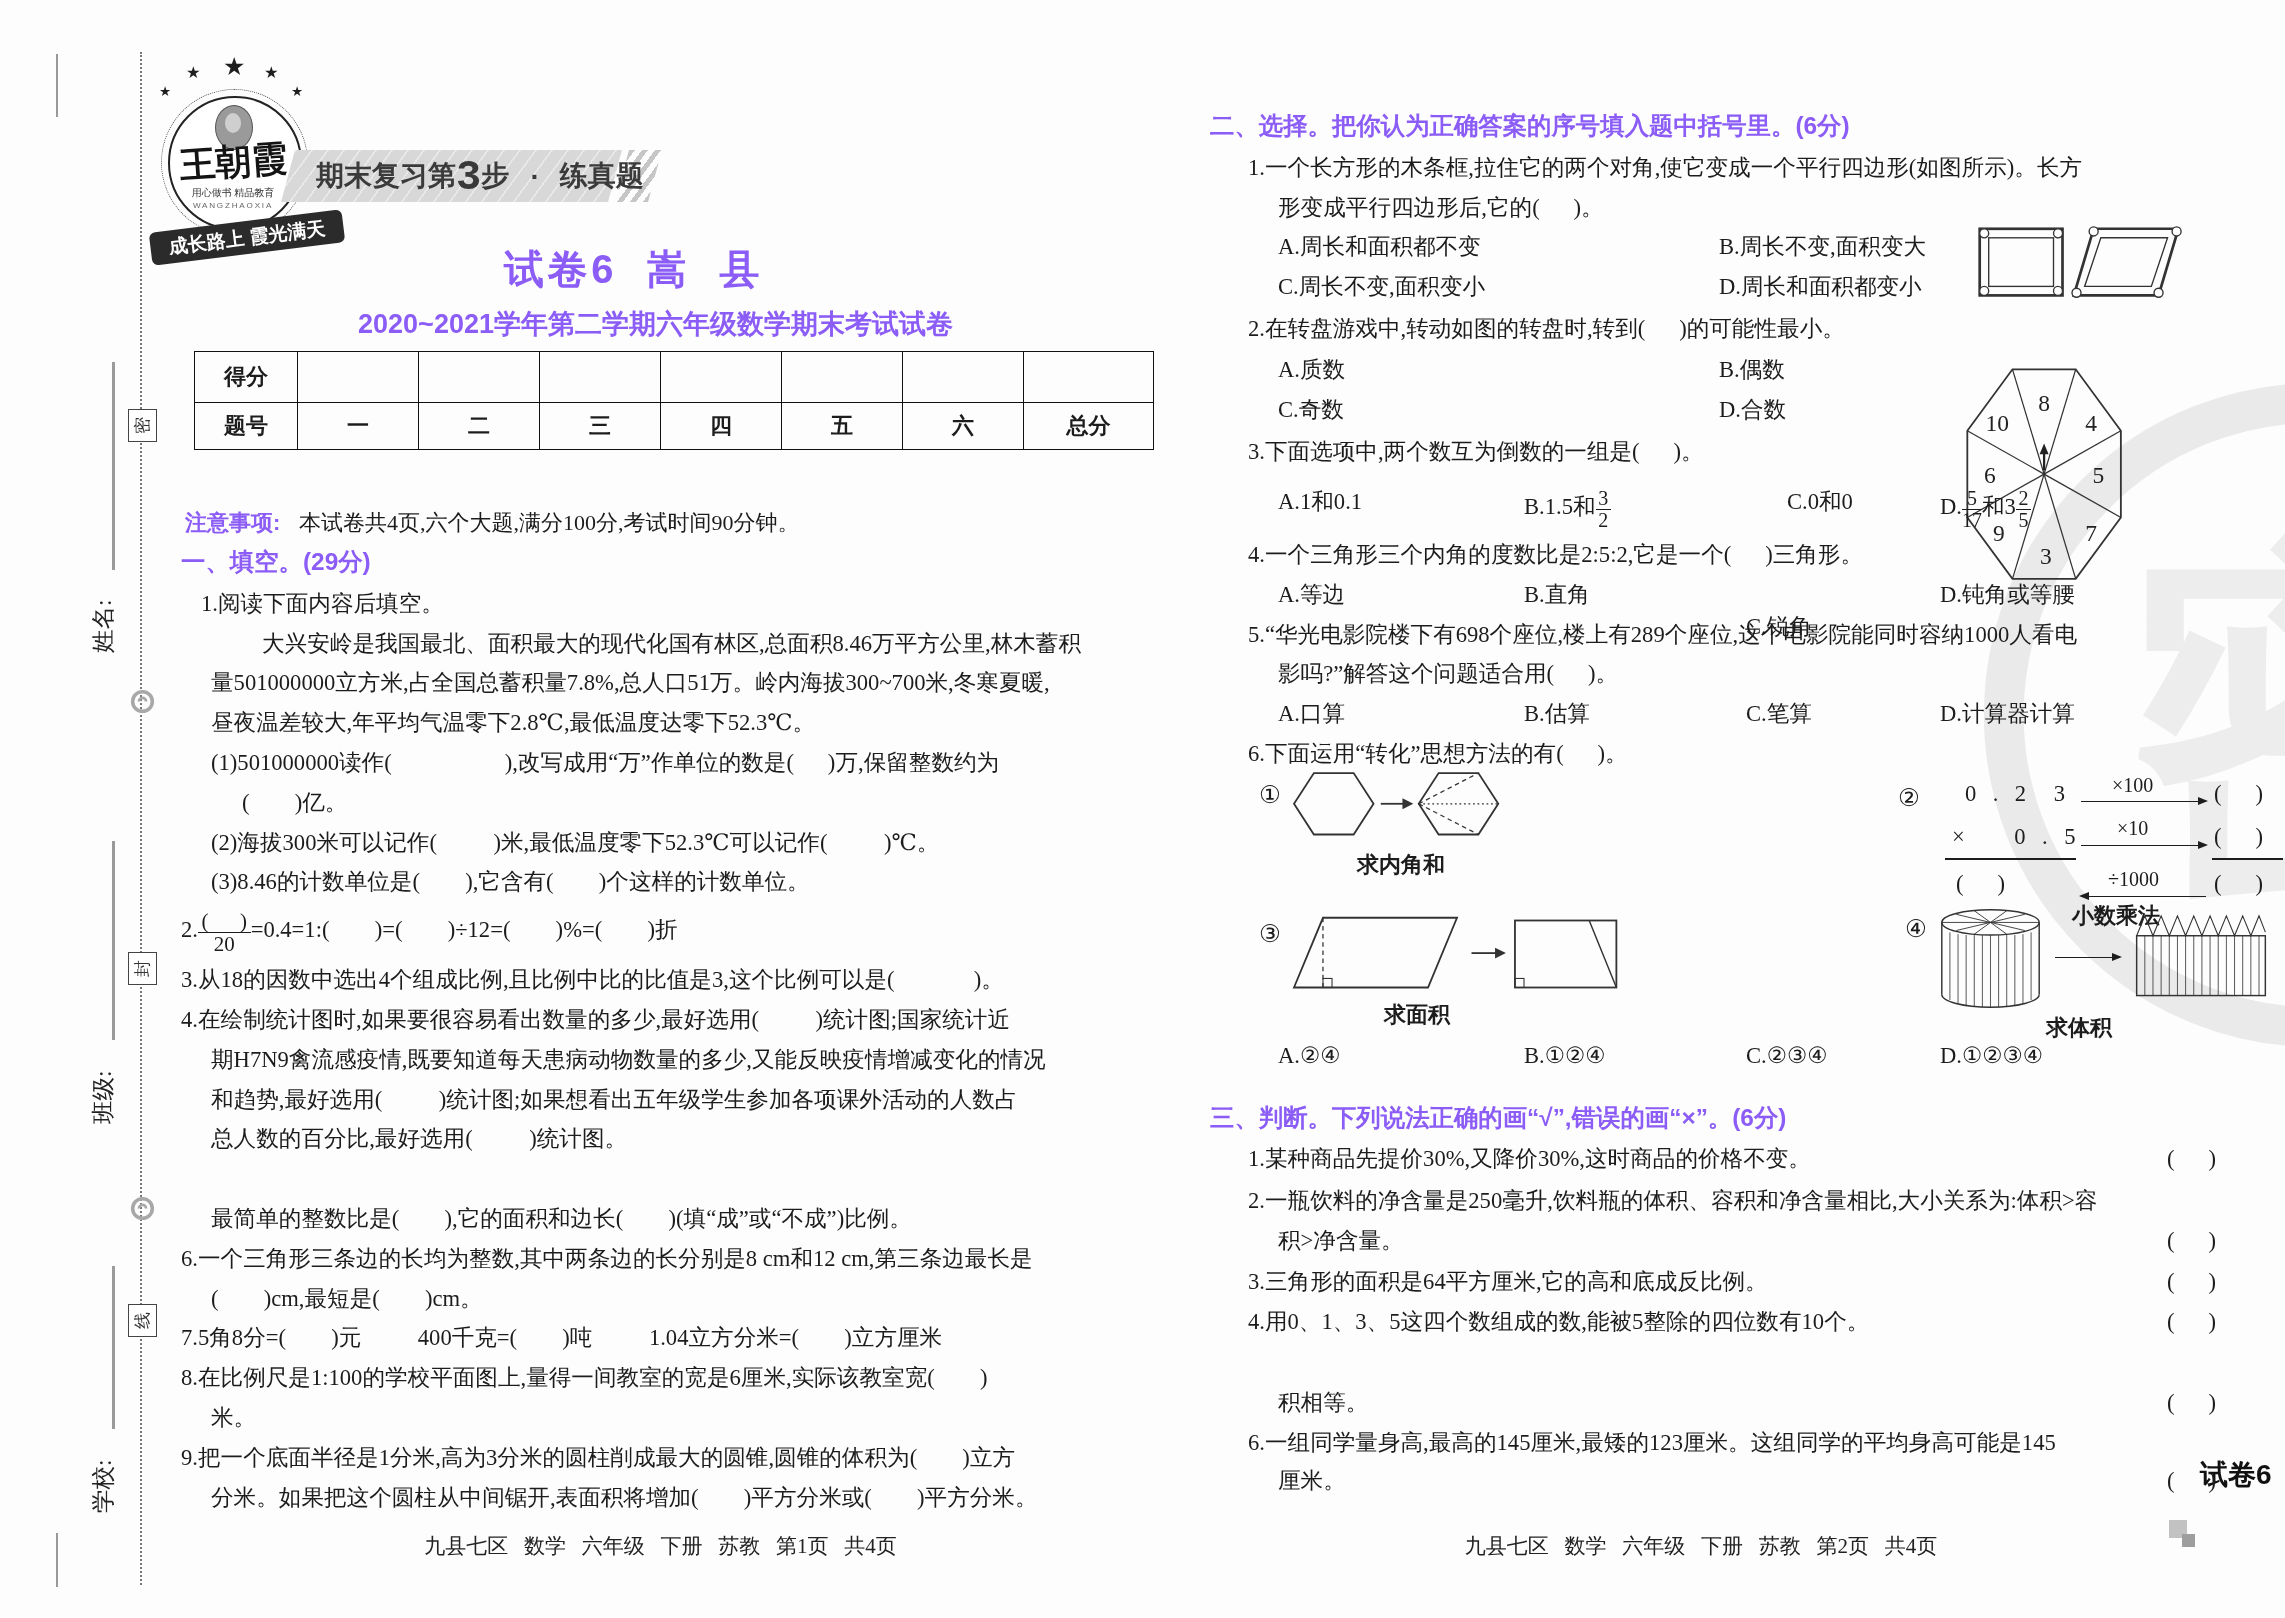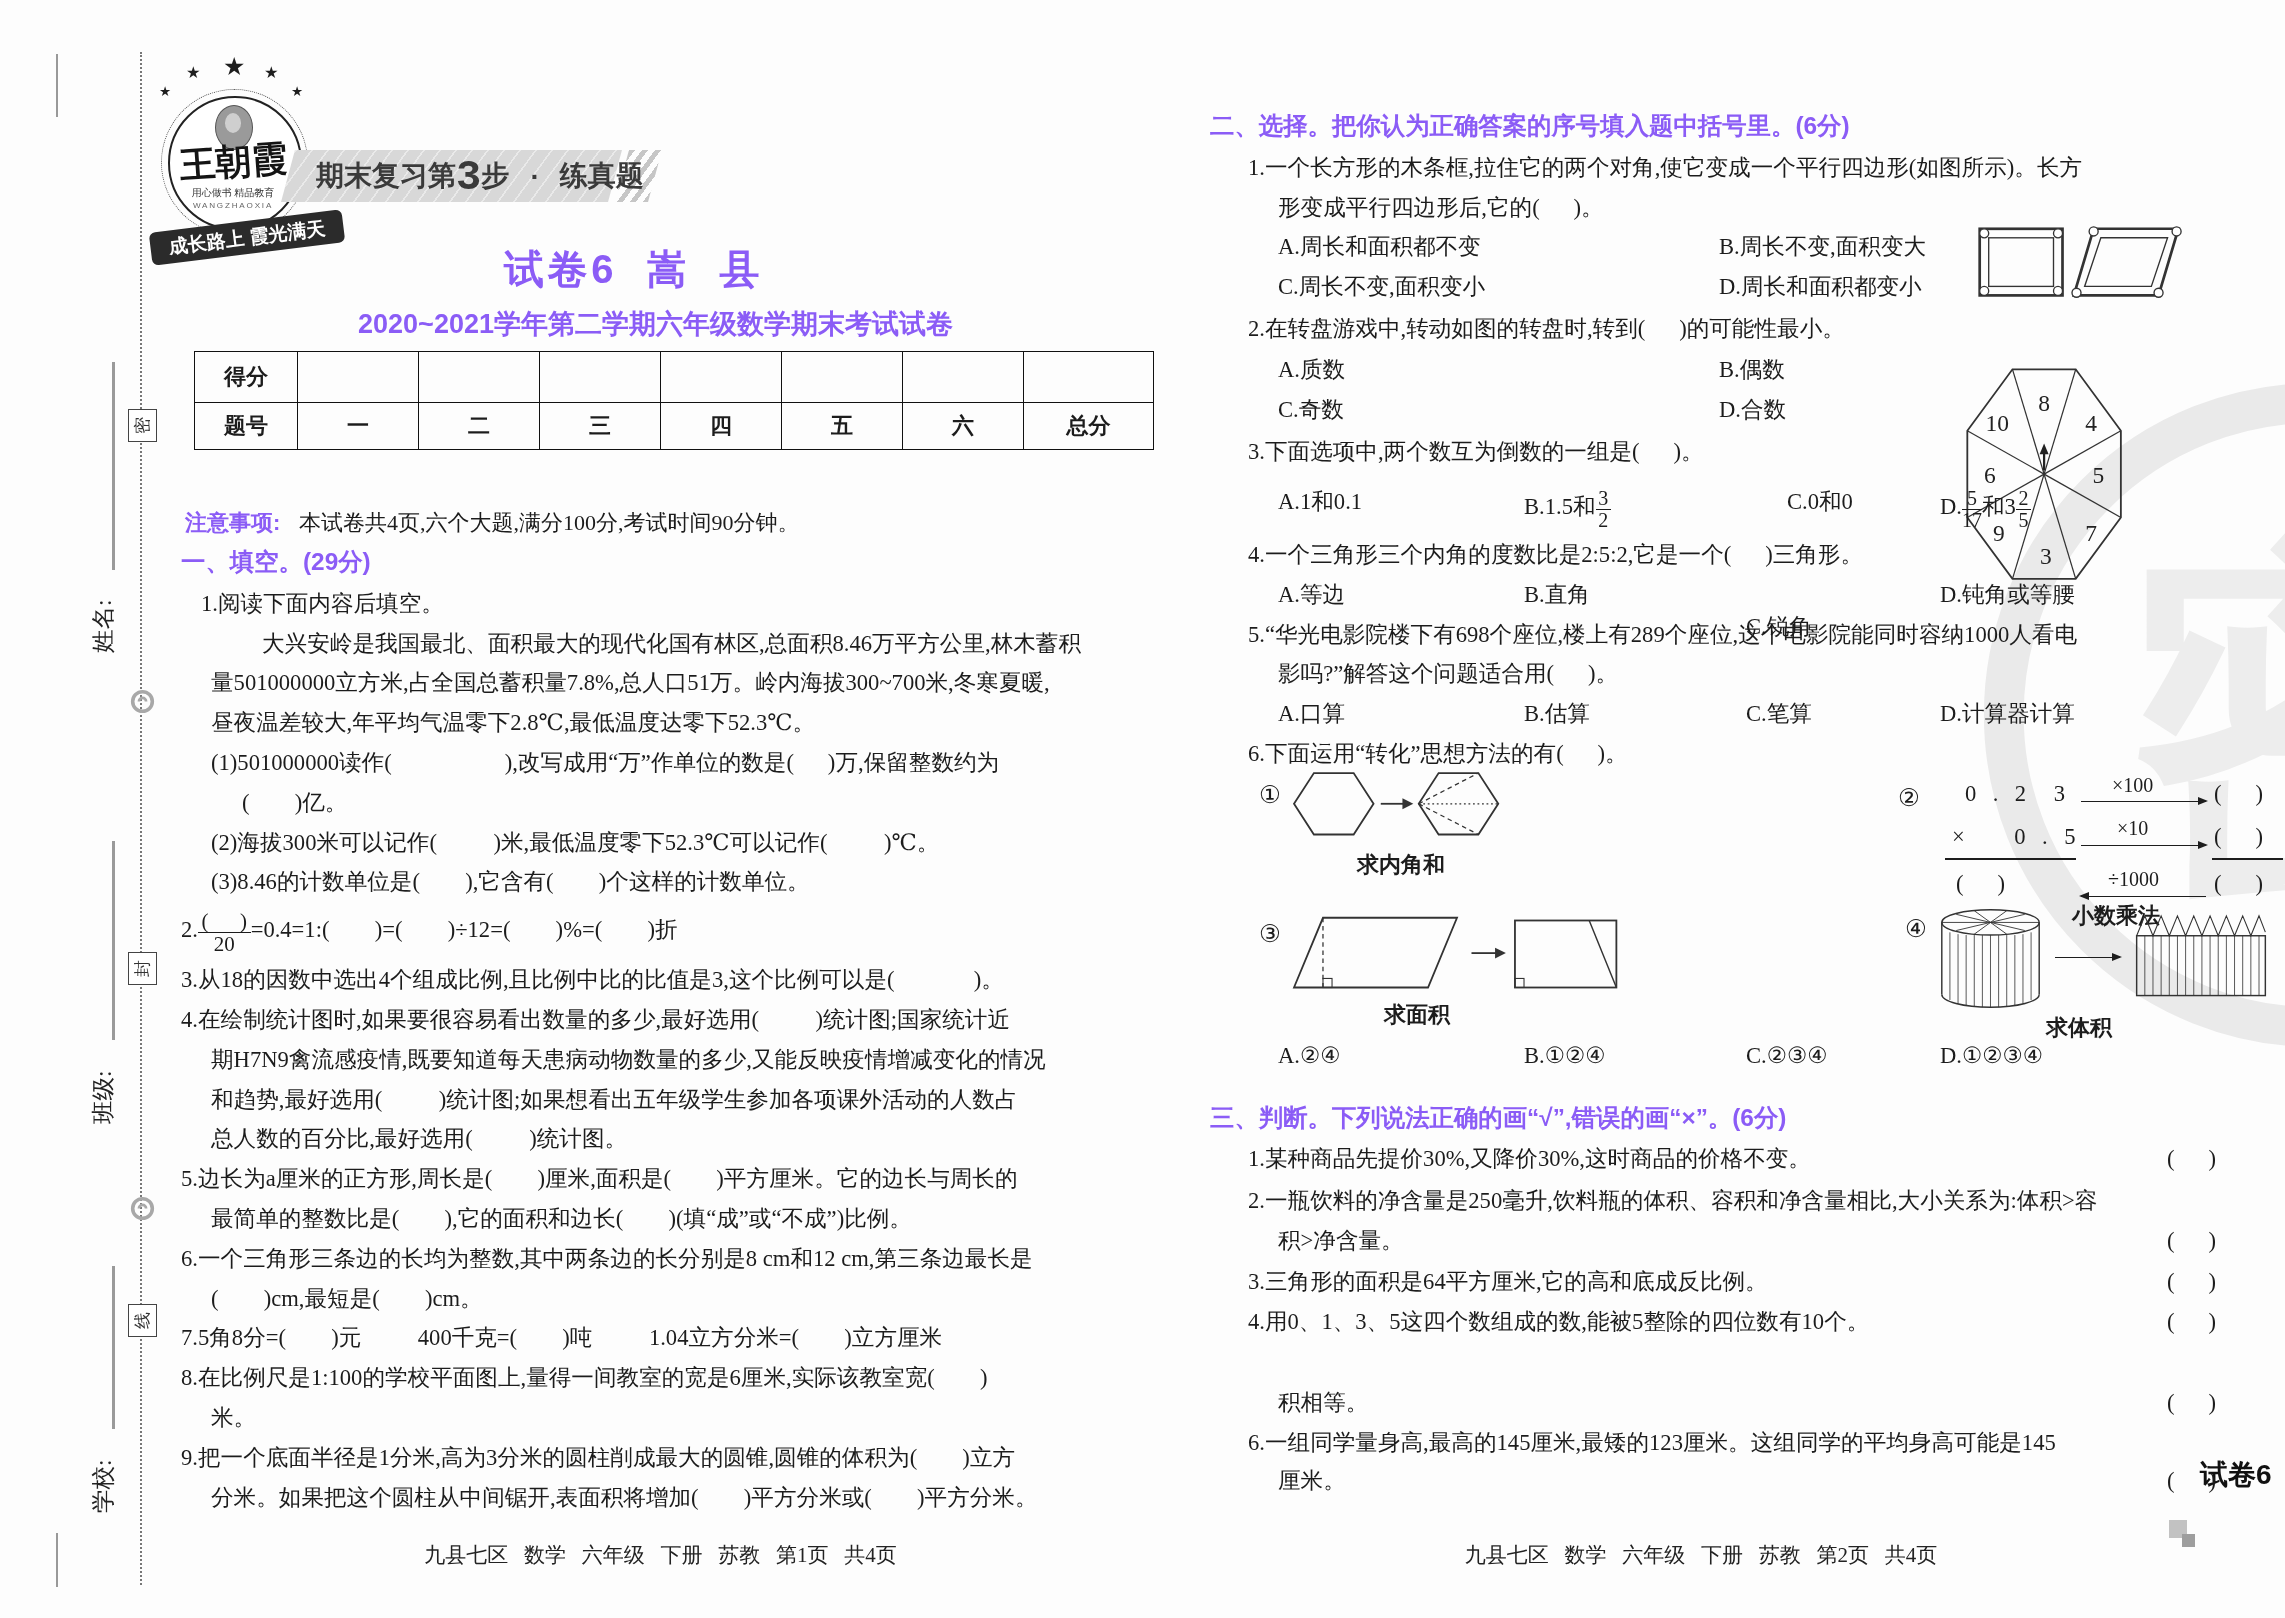--- a/index.html
+++ b/index.html
@@ -3,21 +3,21 @@
 <meta charset="utf-8">
 <style>
   html,body{margin:0;padding:0;background:#ffffff;}
   #page{position:relative;width:2286px;height:1618px;background:#fdfdfd;overflow:hidden;
         font-family:"Liberation Serif","DejaVu Serif",serif;color:#1c1c1c;}
   .ln{position:absolute;white-space:pre;font-size:22.6px;line-height:1.2;color:#1c1c1c;}
   .sm{font-size:20px;}
   .hd{position:absolute;white-space:pre;font-family:"Liberation Sans","DejaVu Sans",sans-serif;
       font-weight:700;font-size:24.4px;color:#8b5cf6;}
   .cap{position:absolute;white-space:pre;font-size:22px;font-weight:600;}
-  .ftr{position:absolute;font-size:21px;text-align:center;white-space:pre;color:#222;margin-top:9px;}
+  .ftr{position:absolute;font-size:21px;text-align:center;white-space:pre;color:#222;}
   .fr{display:inline-block;vertical-align:-14.5px;text-align:center;line-height:1.05;font-size:21px;}
   .fr .fn{display:block;border-bottom:1.8px solid #1b1b1b;padding:0 3.6px;}
   .fr .fdd{display:block;}
   .fr2{display:inline-block;vertical-align:-12.7px;text-align:center;line-height:1.05;font-size:20px;}
   .fr2 .fn{display:block;border-bottom:1.8px solid #1b1b1b;padding:0 2.7px;}
   .fr2 .fdd{display:block;}
   .arrR,.arrL{position:absolute;height:0;border-top:1.8px solid #1d1d1d;}
   .arrR::after{content:'';position:absolute;right:-1.8px;top:-5.4px;border-left:10px solid #1d1d1d;
       border-top:4.5px solid transparent;border-bottom:4.5px solid transparent;}
   .arrL::before{content:'';position:absolute;left:-1.8px;top:-5.4px;border-right:10px solid #1d1d1d;
@@ -153,21 +153,20 @@
   <div class="ln" style="left:211px;top:749px;">(1)501000000读作(                    ),改写成用“万”作单位的数是(      )万,保留整数约为</div>
   <div class="ln" style="left:242px;top:789px;">(        )亿。</div>
   <div class="ln" style="left:211px;top:829px;">(2)海拔300米可以记作(          )米,最低温度零下52.3℃可以记作(          )℃。</div>
   <div class="ln" style="left:211px;top:868px;">(3)8.46的计数单位是(        ),它含有(        )个这样的计数单位。</div>
   <div class="ln" style="left:181px;top:910px;"><span>2.</span><span class="fr"><span class="fn">(      )</span><span class="fdd">20</span></span><span>=0.4=1:(        )=(        )÷12=(        )%=(        )折</span></div>
   <div class="ln" style="left:181px;top:966px;">3.从18的因数中选出4个组成比例,且比例中比的比值是3,这个比例可以是(              )。</div>
   <div class="ln" style="left:181px;top:1006px;">4.在绘制统计图时,如果要很容易看出数量的多少,最好选用(          )统计图;国家统计近</div>
   <div class="ln" style="left:211px;top:1046px;">期H7N9禽流感疫情,既要知道每天患病动物数量的多少,又能反映疫情增减变化的情况</div>
   <div class="ln" style="left:211px;top:1086px;">和趋势,最好选用(          )统计图;如果想看出五年级学生参加各项课外活动的人数占</div>
   <div class="ln" style="left:211px;top:1125px;">总人数的百分比,最好选用(          )统计图。</div>
-  <div class="ln" style="left:181px;top:1165px;">5.边长为a厘米的正方形,周长是(        )厘米,面积是(        )平方厘米。它的边长与周长的</div>
   <div class="ln" style="left:211px;top:1205px;">最简单的整数比是(        ),它的面积和边长(        )(填“成”或“不成”)比例。</div>
   <div class="ln" style="left:181px;top:1245px;">6.一个三角形三条边的长均为整数,其中两条边的长分别是8 cm和12 cm,第三条边最长是</div>
   <div class="ln" style="left:211px;top:1285px;">(        )cm,最短是(        )cm。</div>
   <div class="ln" style="left:181px;top:1324px;">7.5角8分=(        )元          400千克=(        )吨          1.04立方分米=(        )立方厘米</div>
   <div class="ln" style="left:181px;top:1364px;">8.在比例尺是1:100的学校平面图上,量得一间教室的宽是6厘米,实际该教室宽(        )</div>
   <div class="ln" style="left:211px;top:1404px;">米。</div>
   <div class="ln" style="left:181px;top:1444px;">9.把一个底面半径是1分米,高为3分米的圆柱削成最大的圆锥,圆锥的体积为(        )立方</div>
   <div class="ln" style="left:211px;top:1484px;">分米。如果把这个圆柱从中间锯开,表面积将增加(        )平方分米或(        )平方分米。</div>
   <div class="ftr" style="left:353px;top:1532px;width:615px;">九县七区   数学   六年级   下册   苏教   第1页   共4页</div>
 

